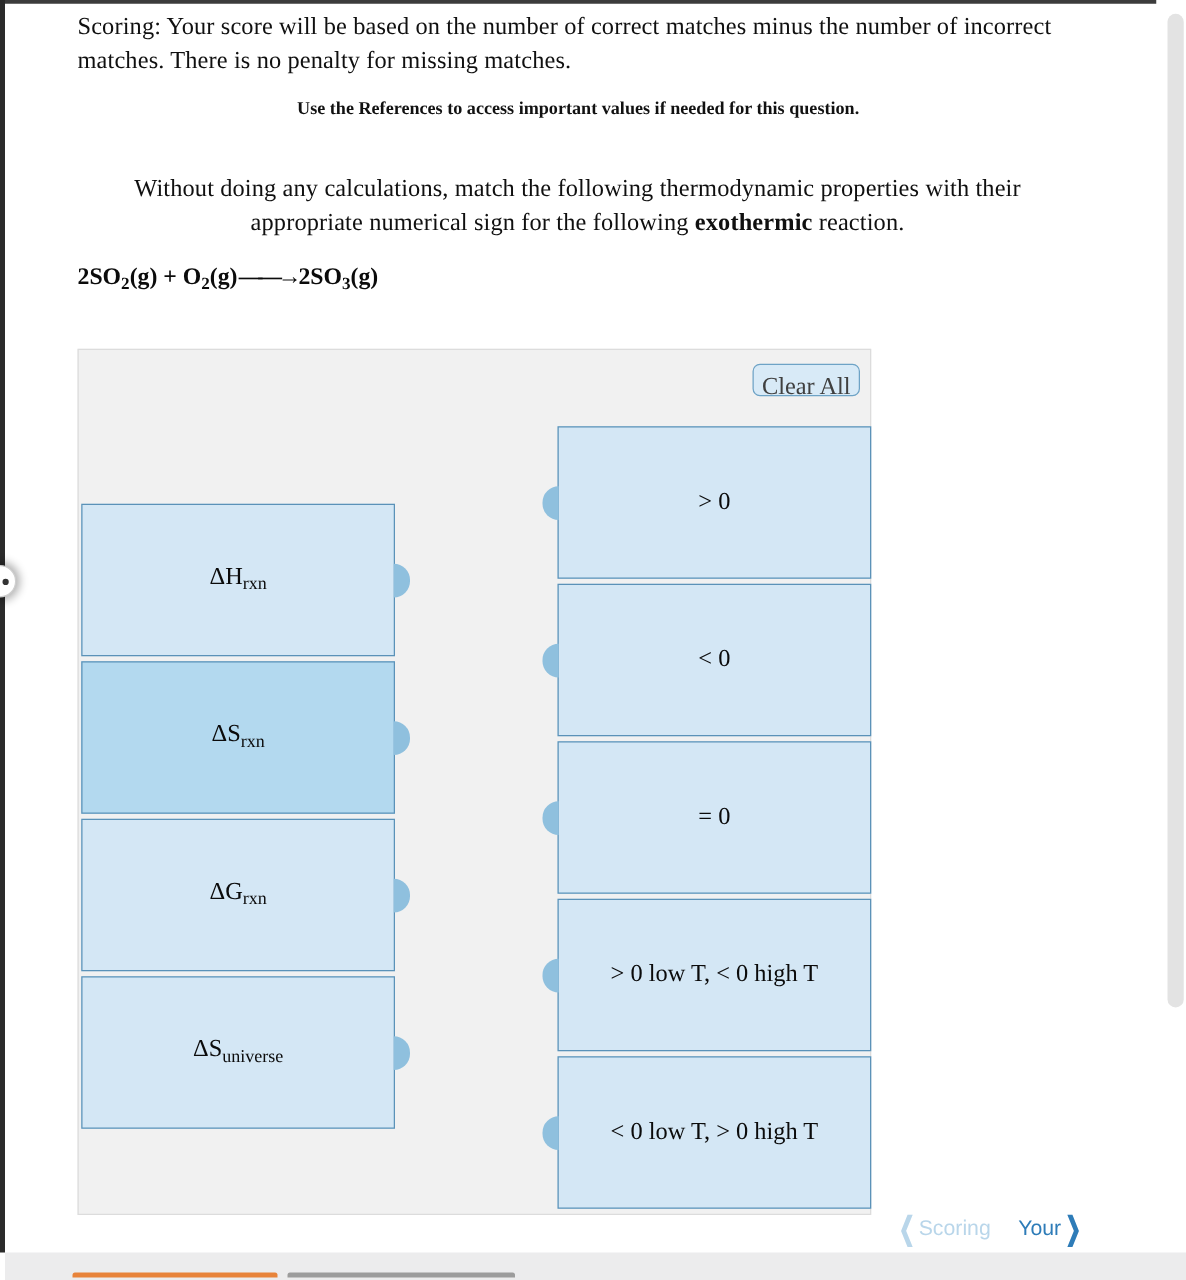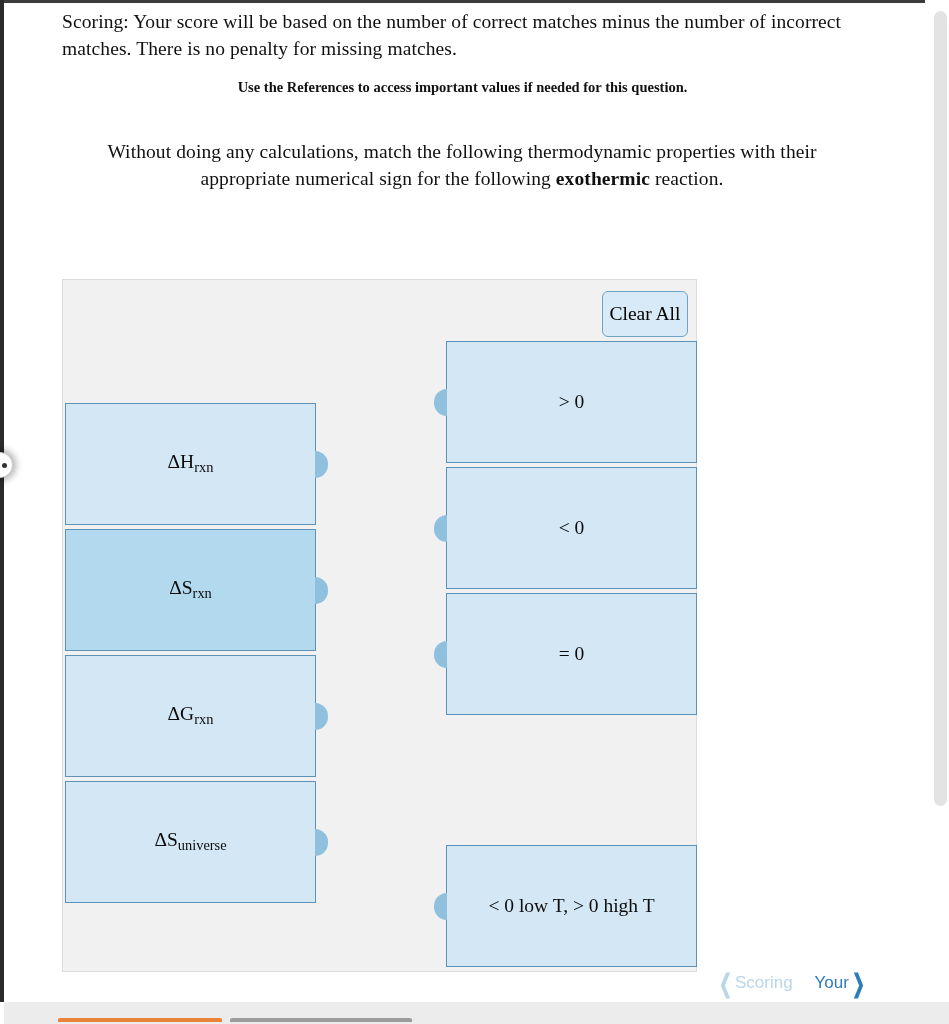--- a/index.html
+++ b/index.html
@@ -113,27 +113,27 @@
     position: absolute;
     left: 62px; top: 279px;
     width: 635px; height: 693px;
     background: #f1f1f1;
     border: 1px solid #dcdcdc;
   }
 
   .clear-all-btn {
     position: absolute;
     right: 8px; top: 11px;
-    width: 86px; height: 46px;
+    width: 86px; height: 26px;
     background: #d8eaf7;
     border: 1px solid #6ea3c6;
     border-radius: 6px;
     font-family: "Liberation Serif", serif;
     font-size: 19.5px;
-    color: #000000;
+    color: #404040;
     cursor: pointer;
     padding: 0;
     line-height: 36px;
     text-align: center;
   }
 
   
   .col-left  { position: absolute; left: 2px;   top: 0; width: 290px; height: 693px; }
   .col-right { position: absolute; left: 383px; top: 0; width: 290px; height: 693px; }
 
@@ -232,20 +232,21 @@
   </div>
 
   <div class="content">
 
     <div class="para" id="references-line">Use the References to access important values if needed for this question.</div>
 
     <div class="para" id="scoring-text">Scoring: Your score will be based on the number of correct matches minus the number of incorrect matches. There is no penalty for missing matches.</div>
 
     <div class="para" id="prompt-text"><span>Without doing any calculations, match the following thermodynamic properties with their appropriate numerical sign for the following </span><b>exothermic</b><span> reaction.</span></div>
 
+    <div id="equation"><span>2SO</span><sub>2</sub><span>(g) + O</span><sub>2</sub><span>(g)</span><span class="arrow">——→</span><span>2SO</span><sub>3</sub><span>(g)</span></div>
 
     <div class="match-panel">
 
       <button class="clear-all-btn">Clear All</button>
 
       <div class="col-left">
           <div class="tile selected" style="top: 249px;">
             <span class="label"><span>ΔS</span><sub>rxn</sub></span>
             <span class="nub right-facing"></span>
           </div>
@@ -267,20 +268,24 @@
             <span class="nub left-facing"></span>
             <span class="label">&gt; 0</span>
           </div>
           <div class="tile" style="top: 187px;">
             <span class="nub left-facing"></span>
             <span class="label">&lt; 0</span>
           </div>
           <div class="tile" style="top: 313px;">
             <span class="nub left-facing"></span>
             <span class="label">= 0</span>
+          </div>
+          <div class="tile" style="top: 439px;">
+            <span class="nub left-facing"></span>
+            <span class="label">&gt; 0 low T, &lt; 0 high T</span>
           </div>
           <div class="tile" style="top: 565px;">
             <span class="nub left-facing"></span>
             <span class="label">&lt; 0 low T, &gt; 0 high T</span>
           </div>
         </div>
 
     </div>
 
     <div class="bottom-nav">

